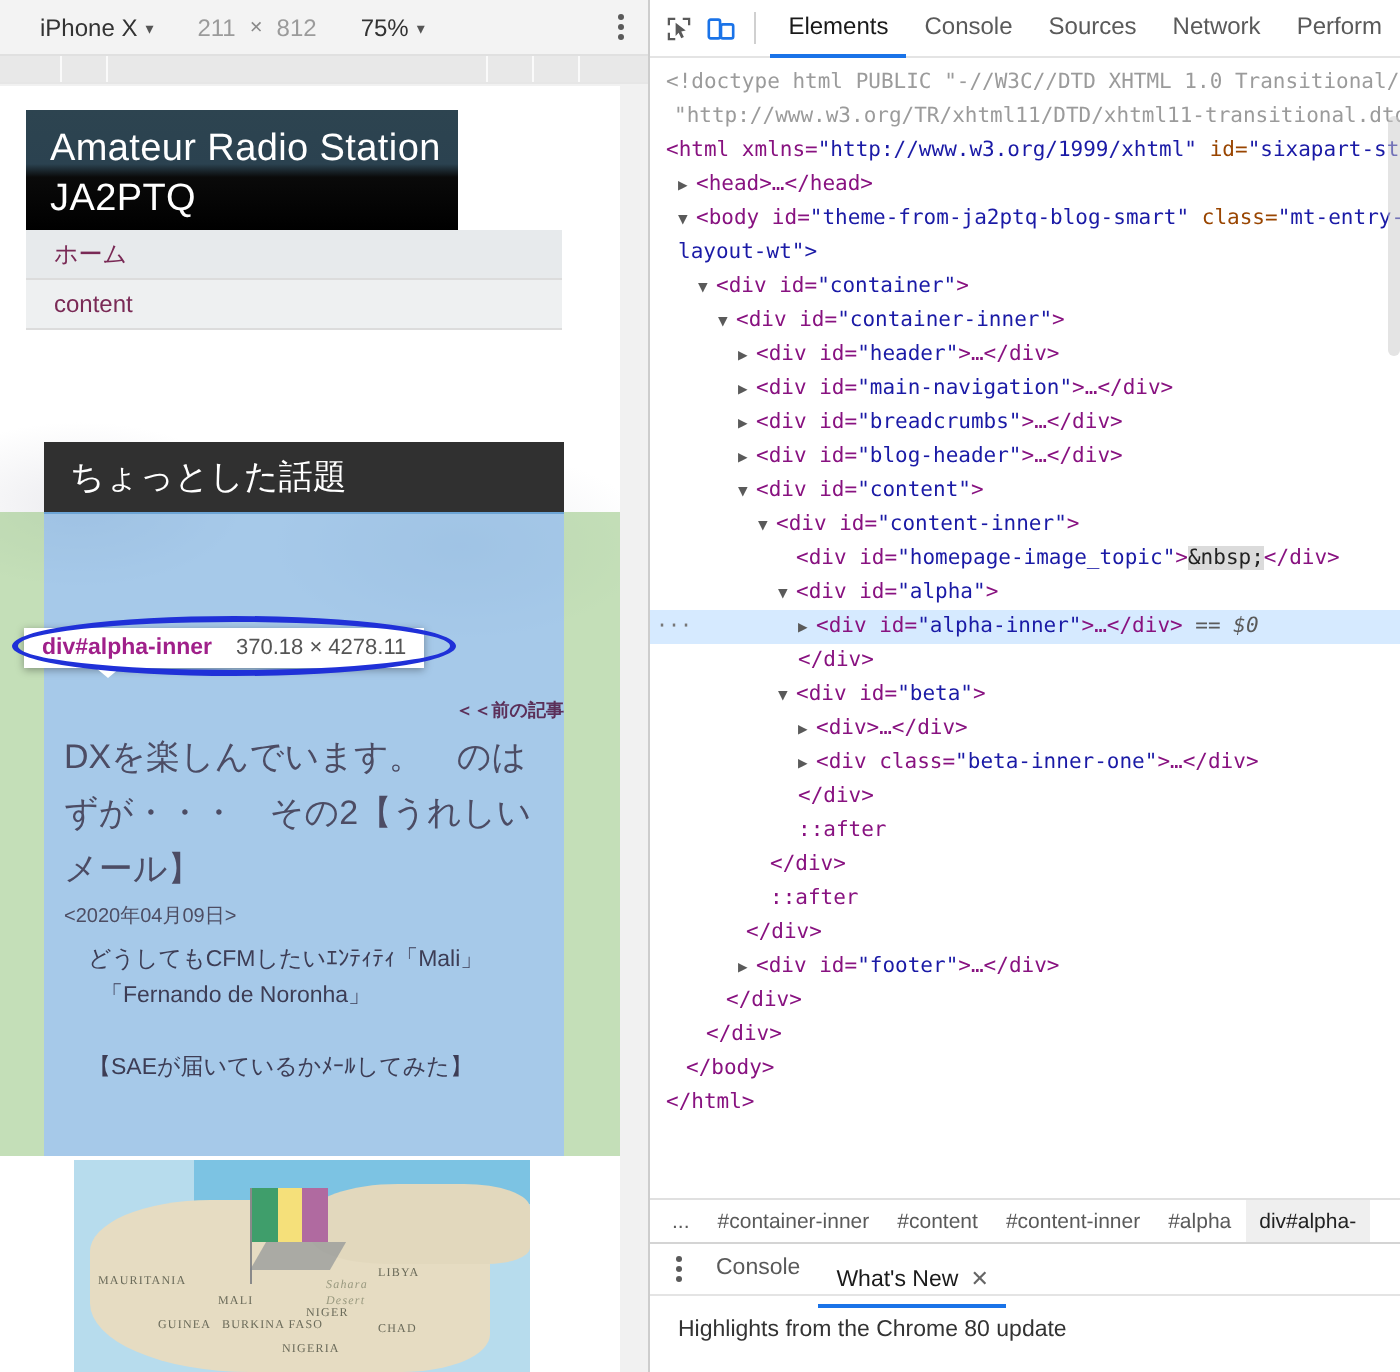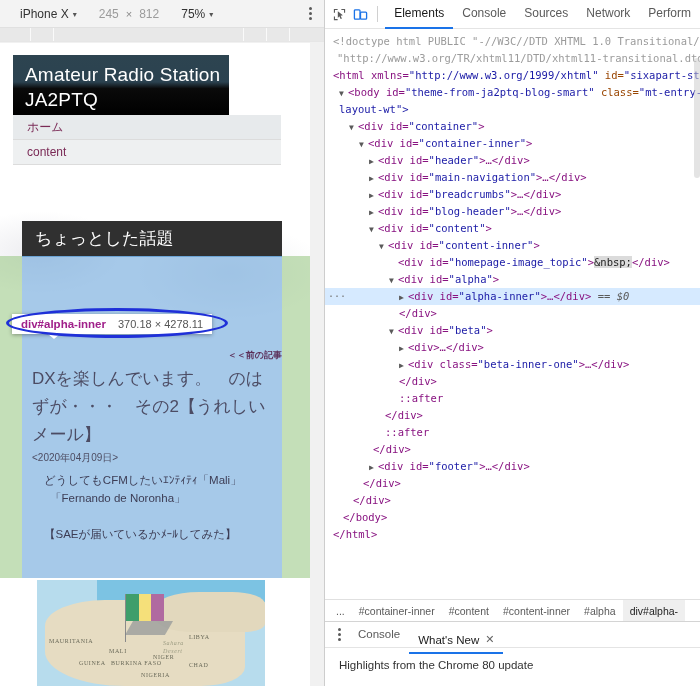--- a/index.html
+++ b/index.html
@@ -286,21 +286,21 @@
 
 <div id="root">
 
   <div id="device-pane">
 
     <div id="device-toolbar">
       <div class="dt-device">
         <span>iPhone X</span>
         <span class="caret">▾</span>
       </div>
-      <span class="dt-dim" style="margin-left:22px">245</span>
+      <span class="dt-dim" style="margin-left:22px">211</span>
       <span class="dt-sep">×</span>
       <span class="dt-dim">812</span>
       <div class="dt-zoom" style="margin-left:22px">
         <span>75%</span>
         <span class="caret">▾</span>
       </div>
       <div class="dt-kebab">
         <i></i>
         <i></i>
         <i></i>
@@ -403,20 +403,21 @@
       </div>
     </div>
 
     <div id="dom-tree">
 
       <div class="node" style="padding-left:8px"><span class="doctype">&lt;!doctype html PUBLIC "-//W3C//DTD XHTML 1.0 Transitional/</span></div>
       <div class="node" style="padding-left:12px"><span class="doctype">"http://www.w3.org/TR/xhtml11/DTD/xhtml11-transitional.dtd"</span></div>
 
       <div class="node" style="padding-left:8px"><span class="tag">&lt;html xmlns=</span><span class="val">"http://www.w3.org/1999/xhtml"</span><span class="attr"> id=</span><span class="val">"sixapart-st</span></div>
 
+      <div class="node" style="padding-left:14px"><span class="tw">▶</span><span class="tag">&lt;head&gt;…&lt;/head&gt;</span></div>
 
       <div class="node" style="padding-left:14px"><span class="tw">▼</span><span class="tag">&lt;body id=</span><span class="val">"theme-from-ja2ptq-blog-smart"</span><span class="attr"> class=</span><span class="val">"mt-entry-</span></div>
       <div class="node" style="padding-left:14px"><span class="val">layout-wt"&gt;</span></div>
 
       <div class="node" style="padding-left:24px"><span class="tw">▼</span><span class="tag">&lt;div id=</span><span class="val">"container"</span><span class="punc">&gt;</span></div>
 
       <div class="node" style="padding-left:34px"><span class="tw">▼</span><span class="tag">&lt;div id=</span><span class="val">"container-inner"</span><span class="punc">&gt;</span></div>
 
       <div class="node" style="padding-left:44px"><span class="tw">▶</span><span class="tag">&lt;div id=</span><span class="val">"header"</span><span class="punc">&gt;…&lt;/div&gt;</span></div>
 

